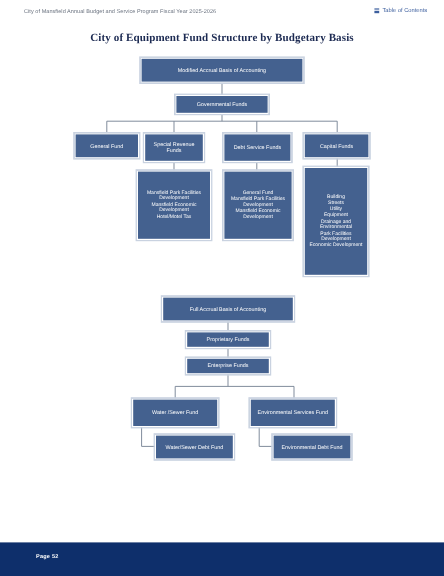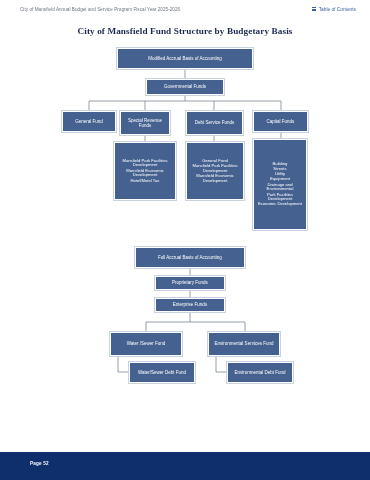--- a/index.html
+++ b/index.html
@@ -72,21 +72,21 @@
     <div class="toc">
       <span class="toc-icon">
         <i></i>
           <i></i>
           <i></i>
       </span>
       <span>Table of Contents</span>
     </div>
   </div>
 
-  <div class="chart-title">City of Mansfield Fund Structure by Budgetary Basis</div>
+  <div class="chart-title">City of Equipment Fund Structure by Budgetary Basis</div>
 
   <svg class="lines" width="370" height="480">
     <g stroke="#7b8798" stroke-width="0.8" fill="none">
 
       <line x1="185" y1="69" x2="185" y2="79"></line>
       <line x1="185" y1="95" x2="185" y2="101"></line>
 
       <line x1="89" y1="101" x2="281" y2="101"></line>
       <line x1="89" y1="101" x2="89" y2="111"></line>
       <line x1="145" y1="101" x2="145" y2="111"></line>

